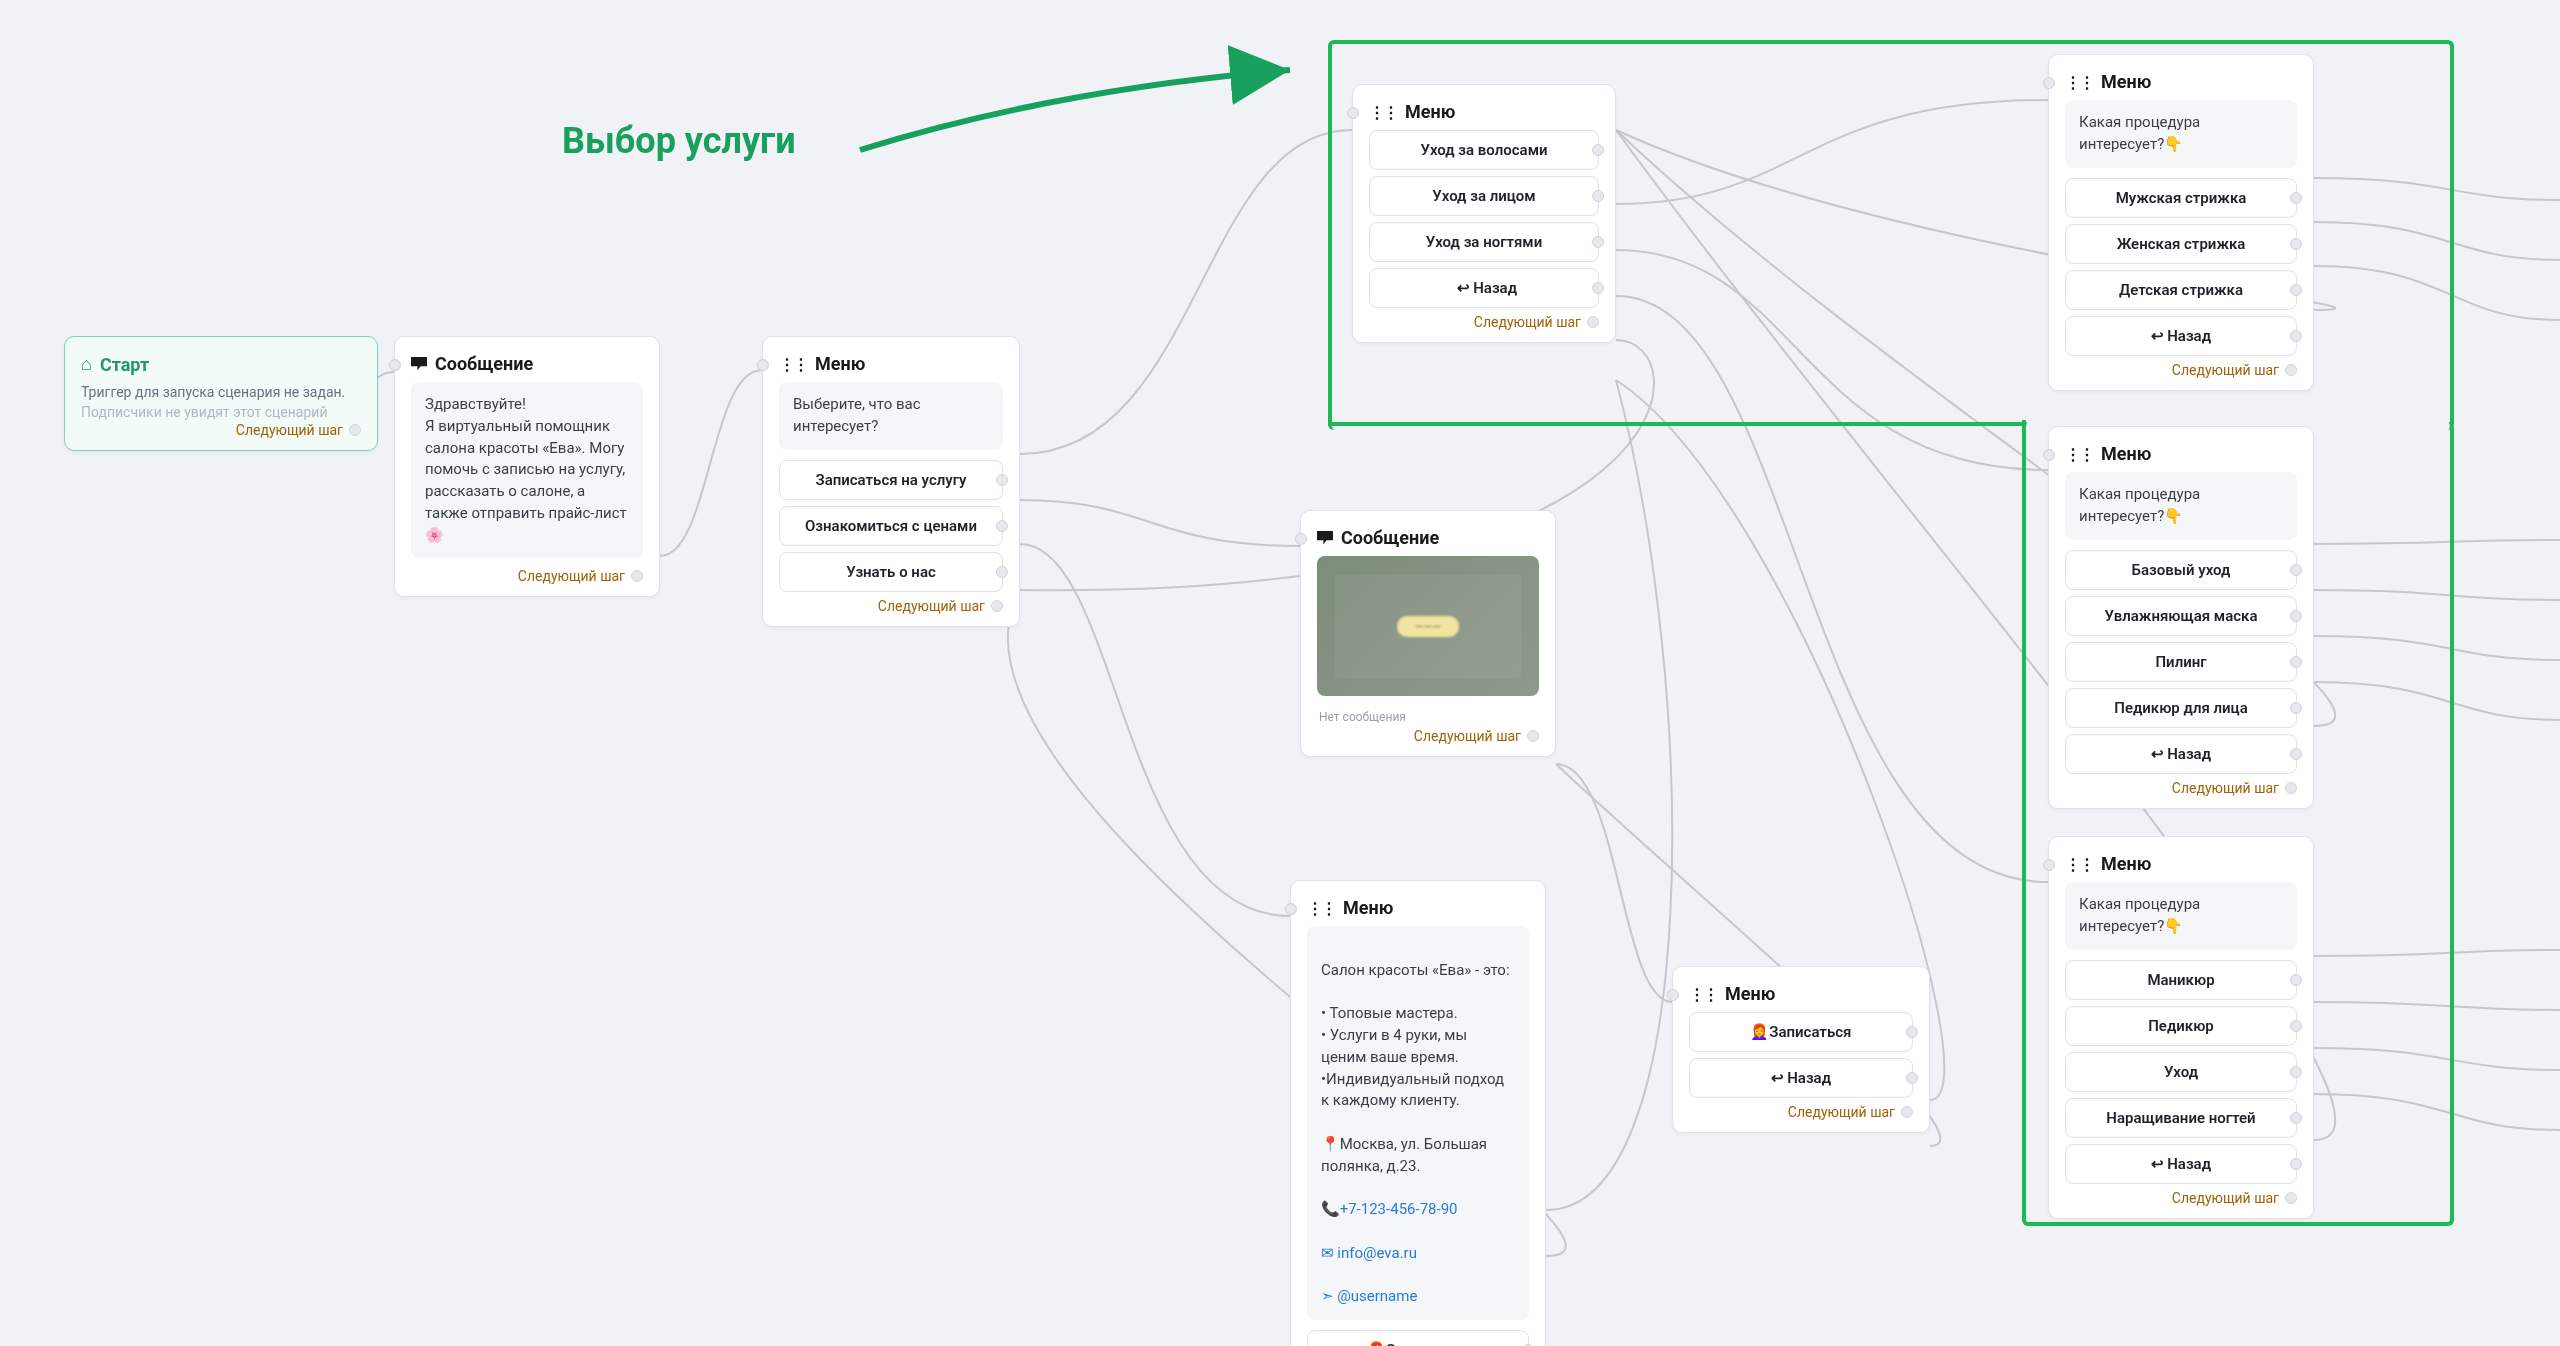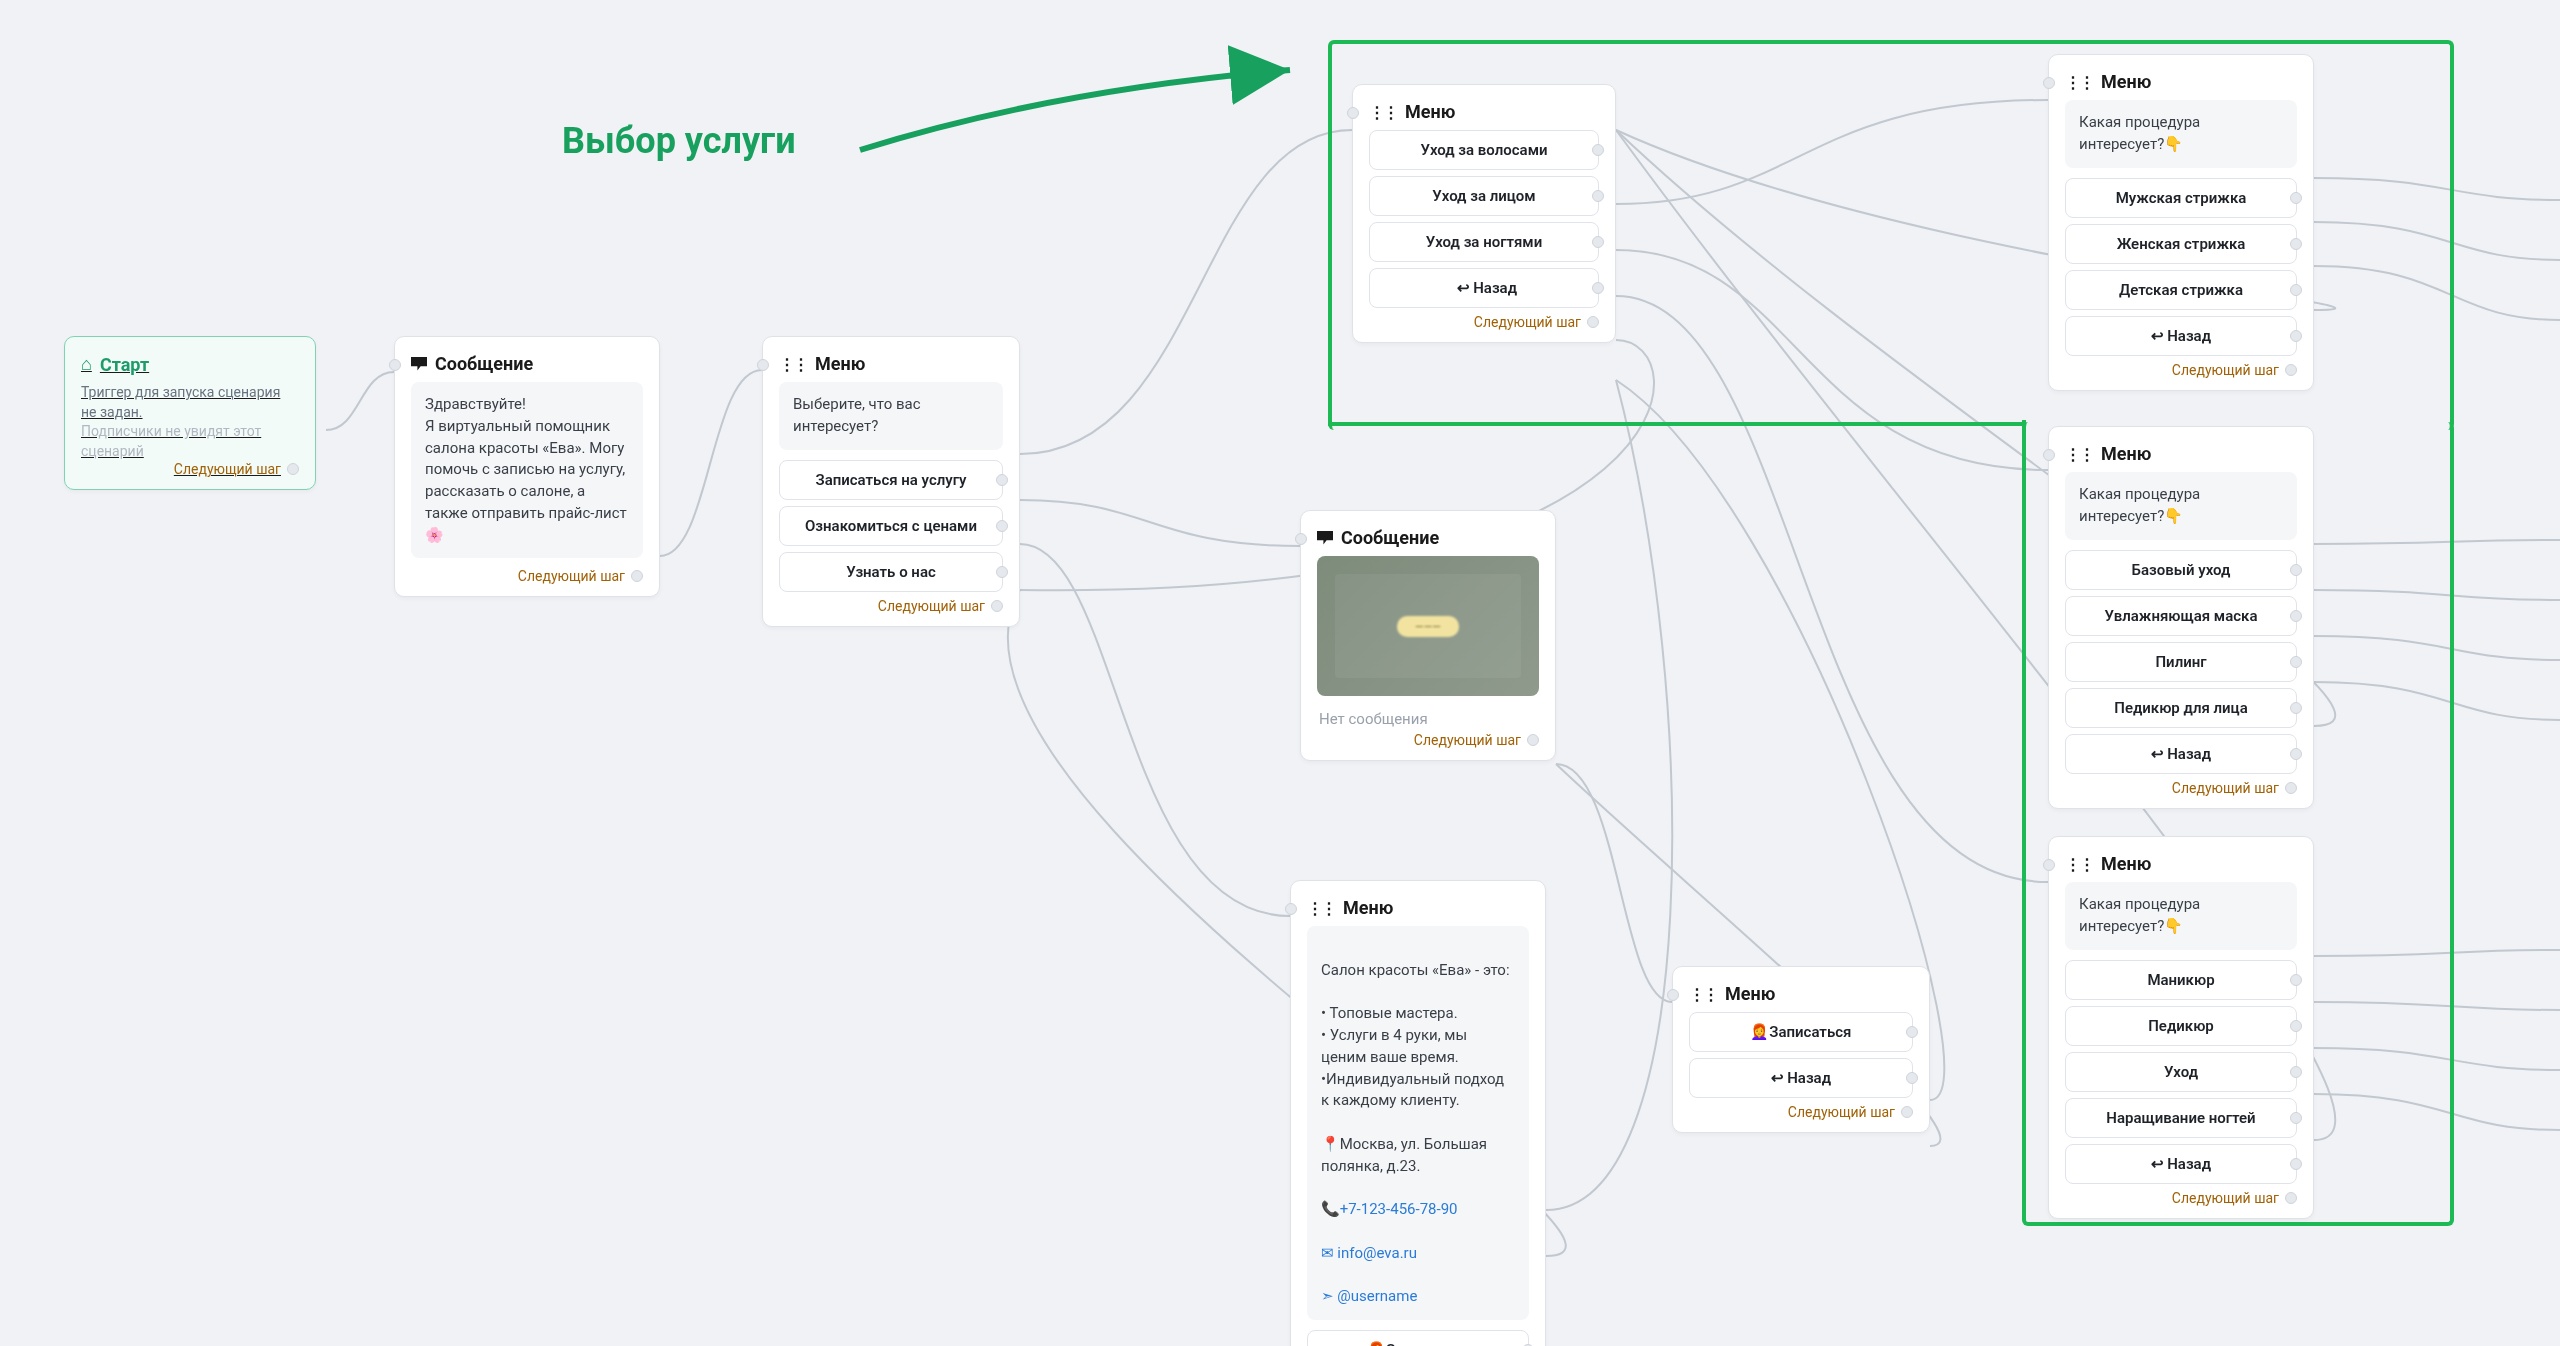--- a/index.html
+++ b/index.html
@@ -154,21 +154,21 @@
     position: relative;
     background: #f2e4a0;
     border-radius: 10px;
     padding: 4px 18px;
     font-size: 11px;
     color: #6a5e2a;
     filter: blur(1px);
   }
   .placeholder-text {
     color: #9aa1ab;
-    font-size: 15px;
+    font-size: 12px;
     padding: 4px 2px;
   }
   .return-icon {
     font-size: 14px;
   }
   .inport {
     position: absolute;
     left: -6px;
     top: 22px;
     width: 10px;
@@ -258,21 +258,21 @@
     </defs>
     <path d="M 20 110 C 180 60, 330 40, 450 30" stroke="#18a05e" stroke-width="6" fill="none" marker-end="url(#ah)"></path>
   </svg>
 
   <div class="highlight-box" style="left:1328px; top:40px; width:1118px; height:386px; border-bottom:none;"></div>
   <div class="highlight-box" style="left:2022px; top:422px; width:424px; height:800px; border-top:none;"></div>
 
   <div style="position:absolute; left:2022px; top:420px; width:428px; height:8px; background:transparent; border-left:4px solid #1db954;"></div>
   <div style="position:absolute; left:1328px; top:422px; width:698px; height:4px; background:#1db954;"></div>
 
-  <div class="node start" style="left:64px; top:336px; width:252px;text-decoration:underline;">
+  <div class="node start" style="left:64px; top:336px; width:314px;">
     <div class="node-title">
       <span class="home-icon"></span>
       <span>Старт</span>
     </div>
     <div class="node-subtext">Триггер для запуска сценария не задан.</div>
     <div class="node-subtext" style="color:#b2b8c1;">Подписчики не увидят этот сценарий</div>
     <div class="node-footer">
       <span>Следующий шаг</span>
       <span class="footer-port"></span>
     </div>

